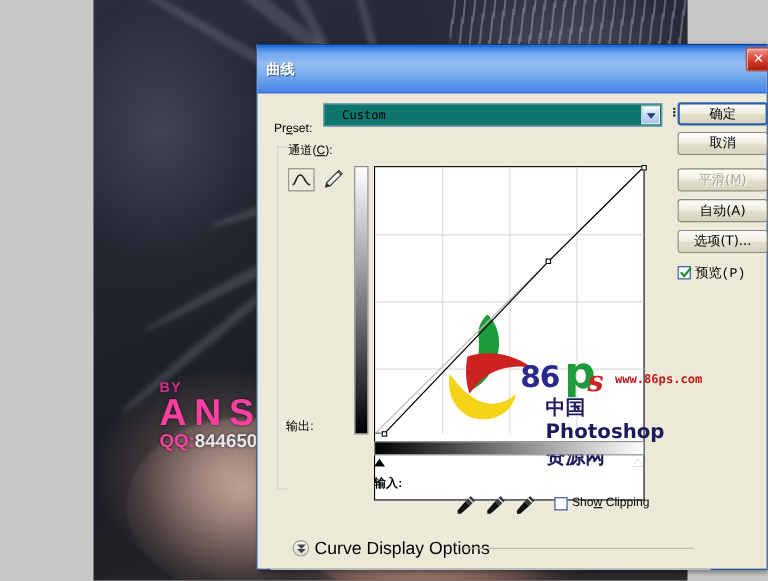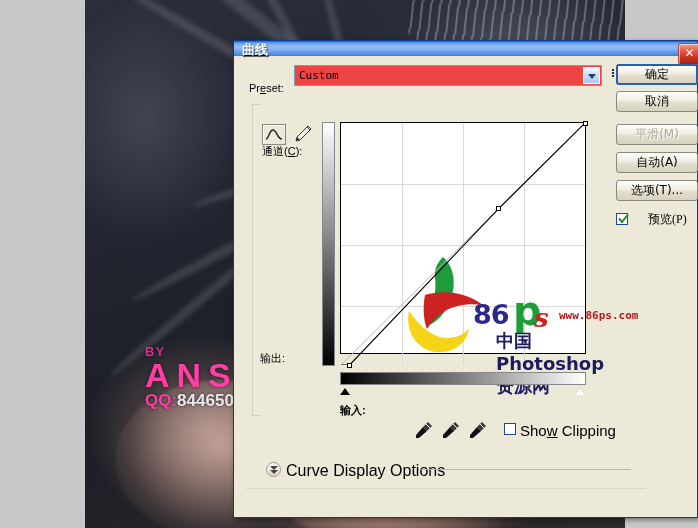--- a/index.html
+++ b/index.html
@@ -51,48 +51,47 @@
 
   
   #dialog{
     position:absolute;left:233px;top:40px;width:465px;height:478px;
     background:#ece9d8;
     border:1px solid #0c3a8c;
     box-shadow:2px 2px 5px rgba(0,0,0,.45);
     box-sizing:border-box;
   }
   #titlebar{
-    height:15px;
+    height:44px;
     background:linear-gradient(180deg,#0c59c8 0%,#3b83e6 6%,#6ea5ee 16%,#95bdf4 38%,#7fb0f0 58%,#5e98ea 78%,#4a8ae6 94%,#2f6fd6 100%);
-    display:flex;align-items:flex-start;
+    display:flex;align-items:center;
     padding-left:8px;
     position:relative;
-    text-decoration:underline;
   }
   #title-text{color:#fff;font-weight:bold;font-size:13px;text-shadow:1px 1px 1px rgba(0,0,0,.55);
     font-family:"DejaVu Sans","Liberation Sans",sans-serif;}
   #close-btn{
     position:absolute;right:-4px;top:2px;width:21px;height:20px;
     background:linear-gradient(180deg,#f59e8e 0%,#e2594a 35%,#c8301e 70%,#a82213 100%);
     border:1px solid #b7463a;border-radius:3px;
     color:#fff;font-size:12px;font-weight:bold;line-height:18px;text-align:center;
     box-shadow:inset 1px 1px 0 rgba(255,255,255,.55);
   }
   #body{position:relative;height:451px;}
 
   .lbl{font-size:11px;color:#000;font-family:"Liberation Sans","DejaVu Sans",sans-serif;}
   .lbl u{text-decoration:underline;}
 
   
   #preset-label{position:absolute;left:15px;top:26px;}
   #preset-select{
     position:absolute;left:60px;top:9px;width:308px;height:21px;
-    background:#ef4444;border:1px solid #7f9db9;box-sizing:border-box;
+    background:#0f766e;border:1px solid #7f9db9;box-sizing:border-box;
     font-family:"DejaVu Sans Mono","Liberation Mono",monospace;font-size:11px;
-    line-height:19px;padding-left:4px;color:#000;
+    line-height:19px;padding-left:16px;color:#000;
   }
   .combo-arrow{
     position:absolute;right:1px;top:1px;width:17px;height:17px;
     background:linear-gradient(180deg,#f4f8ff,#c9dcf5 50%,#a9c6ec);
     border:1px solid #fff;box-sizing:border-box;
   }
   .combo-arrow:after{
     content:"";position:absolute;left:4px;top:6px;
     border-left:4px solid transparent;border-right:4px solid transparent;border-top:5px solid #1d3f73;
   }
@@ -102,42 +101,42 @@
   #preset-menu-icon span:nth-child(2){top:5px;width:11px;}
   #preset-menu-icon span:nth-child(3){top:8px;width:11px;}
   #preset-menu-icon i{position:absolute;left:0;height:2px;width:2px;background:#2a2a2a;}
   #preset-menu-icon i:nth-of-type(1){top:2px;}
   #preset-menu-icon i:nth-of-type(2){top:5px;}
   #preset-menu-icon i:nth-of-type(3){top:8px;}
   #preset-menu-icon b{position:absolute;left:9px;top:11px;width:0;height:0;
     border-left:3px solid transparent;border-right:3px solid transparent;border-top:4px solid #2a2a2a;}
 
   
-  #channel-label{position:absolute;left:28px;top:44px;margin-top:44px;}
+  #channel-label{position:absolute;left:28px;top:44px;}
   #channel-select{
     position:absolute;left:84px;top:39px;width:110px;height:21px;
     background:#fff;border:1px solid #7f9db9;box-sizing:border-box;
     font-size:11px;line-height:19px;padding-left:4px;color:#000;
   }
   #group-box{position:absolute;left:18px;top:48px;width:8px;height:310px;border:1px solid #d4d0c8;border-right:none;}
 
   
   #curve-tool{
     position:absolute;left:28px;top:68px;width:24px;height:21px;
     background:#ece9d8;border:1px solid #8a877e;box-sizing:border-box;
     box-shadow:inset 1px 1px 0 #fff;
   }
   #pencil-tool{position:absolute;left:58px;top:68px;width:22px;height:21px;}
 
   
   #graph-wrap{position:absolute;left:88px;top:66px;}
   #vgrad{position:absolute;left:0;top:0;width:13px;height:244px;
     background:linear-gradient(180deg,#ffffff 0%,#000000 100%);border:1px solid #888;box-sizing:border-box;}
   #grid{
-    position:absolute;left:18px;top:0;width:246px;height:232px;
+    position:absolute;left:18px;top:0;width:246px;height:304px;
     background:#fff;border:1px solid #000;box-sizing:border-box;
   }
   #grid .gl{position:absolute;background:#d9d9d9;}
   #hgrad{position:absolute;left:18px;top:250px;width:246px;height:13px;
     background:linear-gradient(90deg,#000000 0%,#ffffff 100%);border:1px solid #888;box-sizing:border-box;}
   #black-marker{position:absolute;left:18px;top:266px;width:0;height:0;
     border-left:5px solid transparent;border-right:5px solid transparent;border-bottom:7px solid #000;}
   #white-marker{position:absolute;left:253px;top:266px;width:0;height:0;
     border-left:5px solid transparent;border-right:5px solid transparent;border-bottom:7px solid #fff;
     filter:drop-shadow(0 0 0.6px #777);}
@@ -189,21 +188,21 @@
   }
   .btn.default{border:2px solid #2b5fa8;line-height:17px;}
   .btn.disabled{color:#a9a69a;text-shadow:1px 1px 0 #fff;}
   #btn-ok{top:8px;}
   #btn-cancel{top:35px;}
   #btn-smooth{top:68px;}
   #btn-auto{top:96px;}
   #btn-options{top:124px;}
   #preview-box{position:absolute;left:382px;top:157px;width:12px;height:12px;background:#fff;border:1px solid #24478f;box-sizing:border-box;}
   #preview-check{position:absolute;left:383px;top:156px;width:13px;height:13px;}
-  #preview-label{position:absolute;left:398px;top:155px;font-size:12px;font-family:Liberation Serif, serif;margin-left:16px;}
+  #preview-label{position:absolute;left:398px;top:155px;font-size:12px;font-family:Liberation Mono, monospace;}
 </style>
 </head>
 <body>
 
 <div id="canvas-area">
   <div id="photo">
     <div class="veil v1"></div>
     <div class="veil v2"></div>
     <div class="veil v3"></div>
     <div class="veil v4"></div>
@@ -324,21 +323,21 @@
     </div>
     <div class="dropper" id="drop3">
       <svg width="20" height="20" viewBox="0 0 20 20">
         <path d="M14 2 L18 6 L13 11 L9 7 Z" fill="#3a3a3a"></path>
         <path d="M9 7 L13 11 L5 18 L2 18 L2 15 Z" fill="#111"></path>
         <path d="M12 4 L16 8" stroke="#fff" stroke-width="1"></path>
       </svg>
     </div>
 
     <div id="showclip-box"></div>
-    <div id="showclip-label" class="lbl" style="font-size:15px">Sho<u>w</u> Clipping</div>
+    <div id="showclip-label" class="lbl" style="font-size:11px">Sho<u>w</u> Clipping</div>
 
     <div id="cdo-toggle"></div>
     <div id="cdo-label" class="lbl">Curve Display Options</div>
     <div id="cdo-rule"></div>
     <div id="bottom-rule"></div>
 
     <div class="btn default" id="btn-ok">确定</div>
     <div class="btn" id="btn-cancel">取消</div>
     <div class="btn disabled" id="btn-smooth">平滑(M)</div>
     <div class="btn" id="btn-auto">自动(A)</div>

